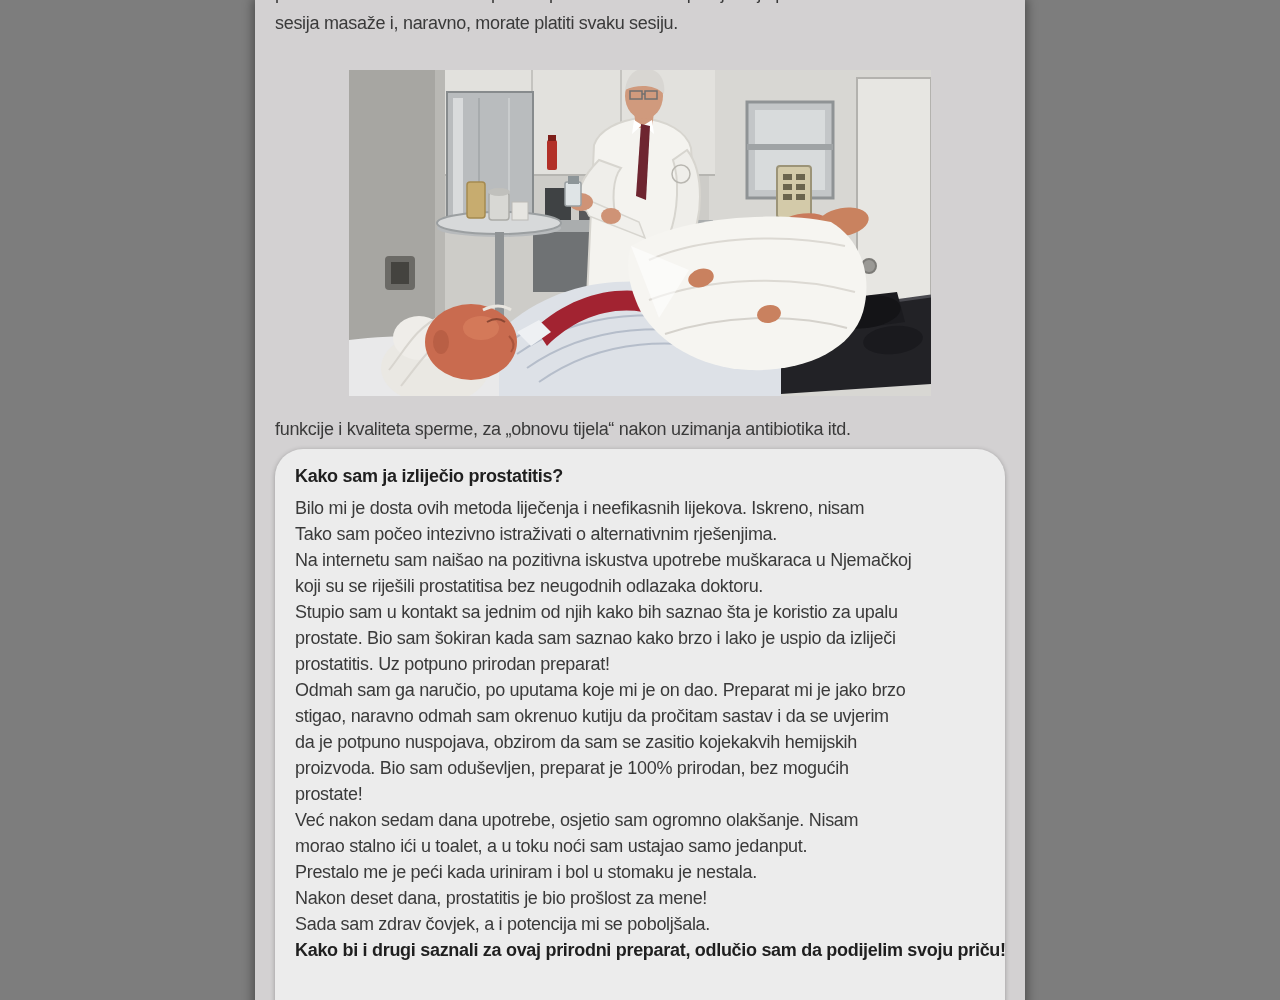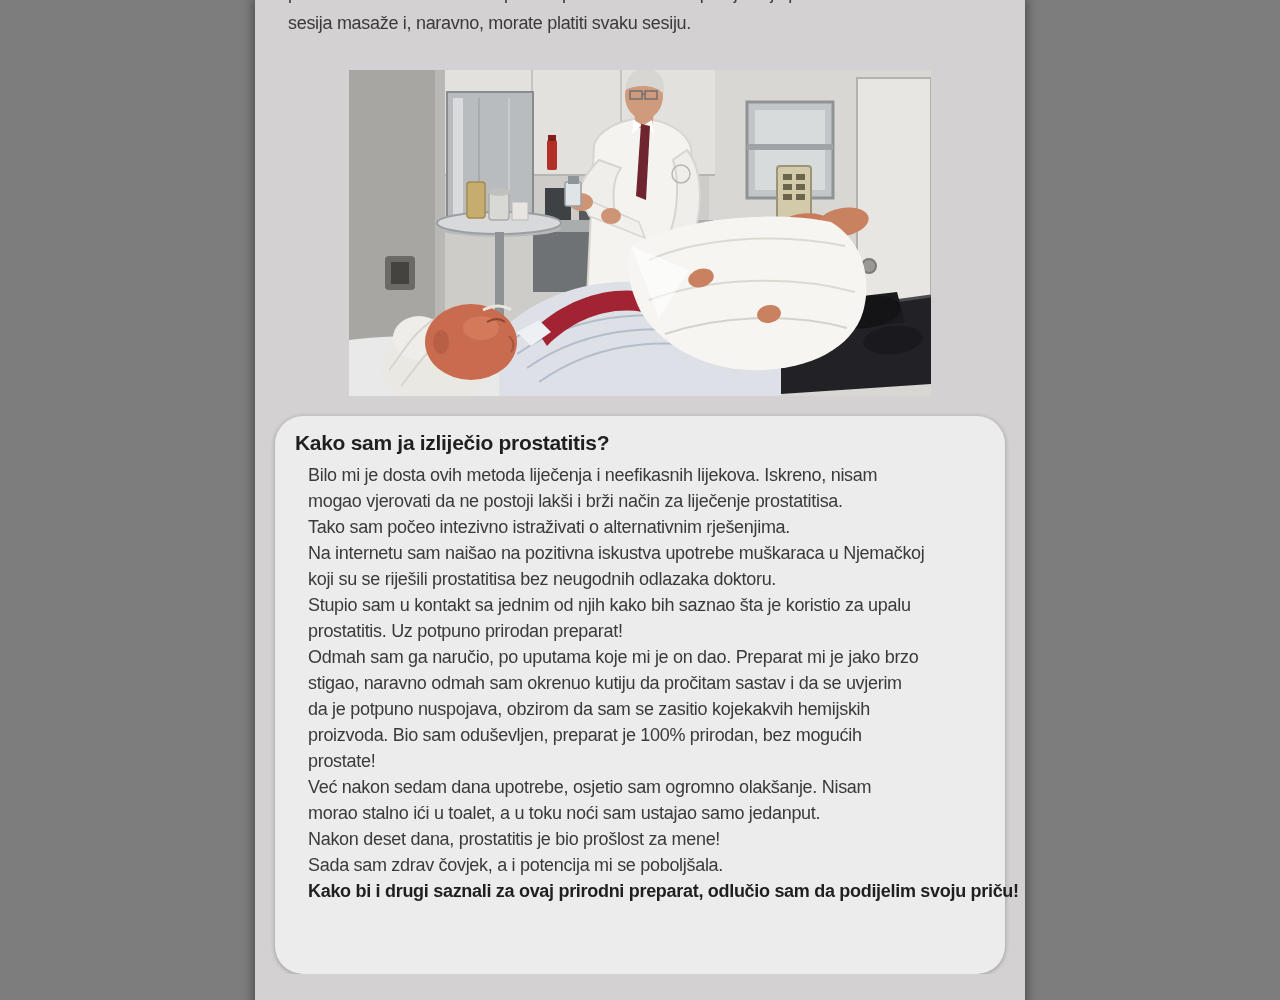--- a/index.html
+++ b/index.html
@@ -12,21 +12,21 @@
   .page-column {
     width: 770px;
     margin: 0 auto;
     min-height: 1100px;
     background: #d3d1d2;
     box-shadow: 0 0 10px 2px rgba(0,0,0,0.40);
   }
   .content { padding: 0 20px; overflow: hidden; }
 
   .body-text { color: #3a3a3a; font-size: 18px; letter-spacing: -0.3px; }
-  .line { white-space: nowrap; line-height: 27px; margin-left: 13px; }
+  .line { white-space: nowrap; line-height: 27px; }
 
   .intro-paragraph { margin-top: -22px; }
   .intro-paragraph .line { line-height: 30px; }
 
   .photo-figure {
     width: 582px; height: 326px;
     margin: 32px auto 0 auto;
     display: block;
     overflow: hidden;
     background: #cdccc8;
@@ -37,21 +37,21 @@
 
   .testimonial-box {
     margin-top: 6px;
     width: 730px;
     background: #ececec;
     border-radius: 28px;
     padding: 14px 20px 70px 20px;
     box-shadow: 0 1px 5px rgba(0,0,0,0.28);
   }
   .testimonial-heading {
-    font-size: 21px;
+    font-size: 18px;
     font-weight: 700;
     color: #1f1f1f;
     line-height: 26px;
     margin-bottom: 6px;
     letter-spacing: -0.3px;
   }
   .testimonial-lines .line { line-height: 26px; }
   .closing-line { font-weight: 700; color: #1f1f1f; }
 </style>
 </head>
@@ -177,39 +177,41 @@
           <ellipse cx="132" cy="258" rx="18" ry="12" fill="#d97f5e" opacity="0.7"></ellipse>
           <path d="M138,252 Q148,246 156,252" fill="none" stroke="#8a4733" stroke-width="2"></path>
           <path d="M134,240 Q150,232 162,240" fill="none" stroke="#e8e5df" stroke-width="3"></path>
           <path d="M160,266 Q168,274 162,282" fill="none" stroke="#a9543c" stroke-width="2"></path>
           <ellipse cx="92" cy="272" rx="8" ry="12" fill="#b95f45"></ellipse>
         </g>
       </svg>
     </figure>
 
     <div class="after-photo body-text">
+      <div class="line">funkcije i kvaliteta sperme, za „obnovu tijela“ nakon uzimanja antibiotika itd.</div>
     </div>
 
     <div class="testimonial-box">
       <h2 class="testimonial-heading">Kako sam ja izliječio prostatitis?</h2>
       <div class="testimonial-lines body-text">
         <div class="line">Bilo mi je dosta ovih metoda liječenja i neefikasnih lijekova. Iskreno, nisam</div>
-        <div class="line">mogao vjerovati da ne postoji lakši i brži način za liječenje prostatitisa.</div>
         <div class="line">Tako sam počeo intezivno istraživati o alternativnim rješenjima.</div>
         <div class="line">Na internetu sam naišao na pozitivna iskustva upotrebe muškaraca u Njemačkoj</div>
         <div class="line">koji su se riješili prostatitisa bez neugodnih odlazaka doktoru.</div>
         <div class="line">Stupio sam u kontakt sa jednim od njih kako bih saznao šta je koristio za upalu</div>
+        <div class="line">prostate. Bio sam šokiran kada sam saznao kako brzo i lako je uspio da izliječi</div>
         <div class="line">prostatitis. Uz potpuno prirodan preparat!</div>
         <div class="line">Odmah sam ga naručio, po uputama koje mi je on dao. Preparat mi je jako brzo</div>
         <div class="line">stigao, naravno odmah sam okrenuo kutiju da pročitam sastav i da se uvjerim</div>
         <div class="line">da je potpuno nuspojava, obzirom da sam se zasitio kojekakvih hemijskih</div>
         <div class="line">proizvoda. Bio sam oduševljen, preparat je 100% prirodan, bez mogućih</div>
         <div class="line">prostate!</div>
         <div class="line">Već nakon sedam dana upotrebe, osjetio sam ogromno olakšanje. Nisam</div>
         <div class="line">morao stalno ići u toalet, a u toku noći sam ustajao samo jedanput.</div>
+        <div class="line">Prestalo me je peći kada uriniram i bol u stomaku je nestala.</div>
         <div class="line">Nakon deset dana, prostatitis je bio prošlost za mene!</div>
         <div class="line">Sada sam zdrav čovjek, a i potencija mi se poboljšala.</div>
         <div class="line closing-line">Kako bi i drugi saznali za ovaj prirodni preparat, odlučio sam da podijelim svoju priču!</div>
       </div>
     </div>
 
   </div>
 </div>
 
 </body></html>

